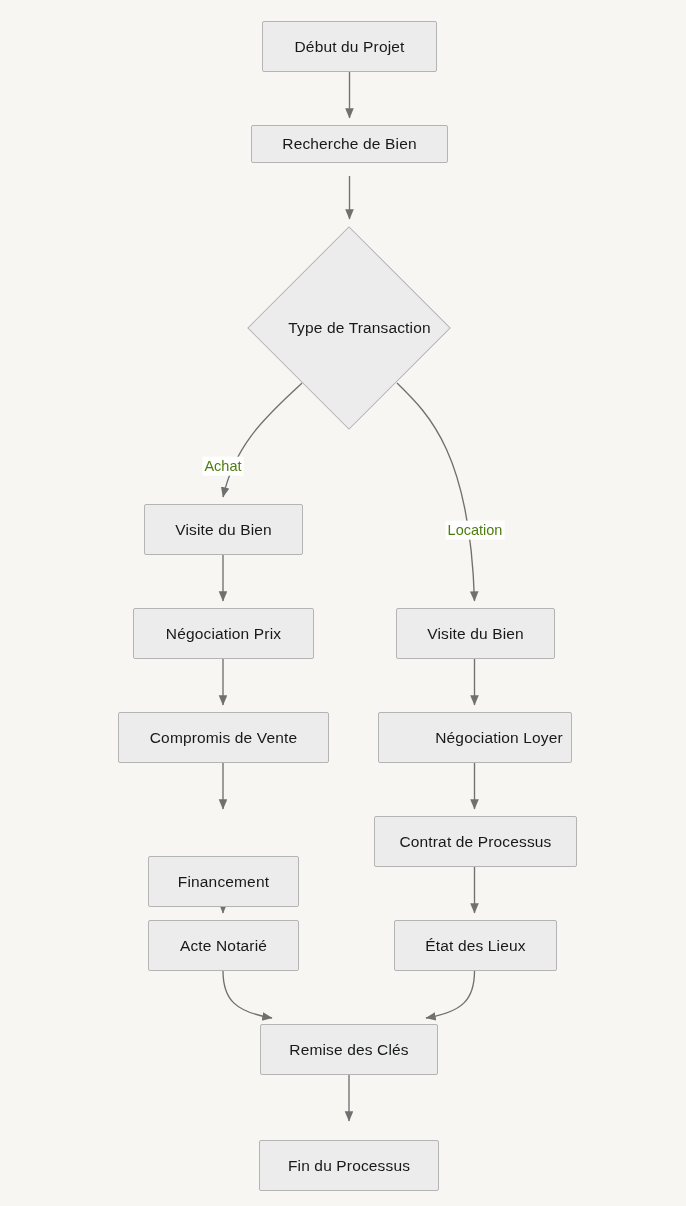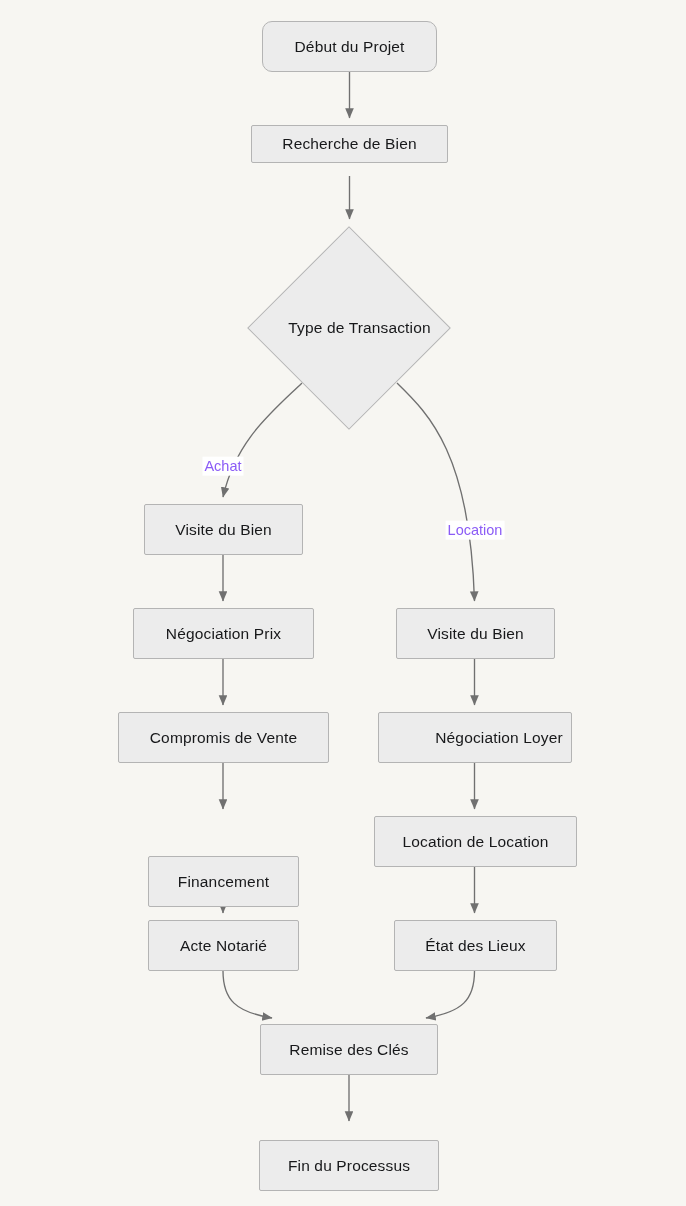--- a/index.html
+++ b/index.html
@@ -64,21 +64,21 @@
     position: relative;
     z-index: 2;
     font-size: 15.5px;
     color: #17181a;
     white-space: nowrap;
     margin-left: 21px;
   }
   .edge-label {
     position: absolute;
     background: #ffffff;
-    color: #8b5cf6;
+    color: #4d7c0f;
     font-size: 14.5px;
     line-height: 1.15;
     padding: 1px 2px;
     white-space: nowrap;
     transform: translate(-50%, -50%);
   }
 </style>
 </head>
 <body>
 
@@ -101,21 +101,21 @@
       <path d="M223,867 L223,913"></path>
       <path d="M474.5,659 L474.5,705"></path>
       <path d="M474.5,763 L474.5,809"></path>
       <path d="M474.5,867 L474.5,913"></path>
       <path d="M223,971 C223,1000 236,1012 272,1018"></path>
       <path d="M474.5,971 C474.5,1000 462,1012 426,1018"></path>
       <path d="M349,1075 L349,1121"></path>
     </g>
   </svg>
 
-  <div class="node" style="left:262px; top:21px; width:175px; height:51px;border-radius:10px;">
+  <div class="node" style="left:262px; top:21px; width:175px; height:51px;">
     <span>Début du Projet</span>
   </div>
 
   <div class="node" style="left:251px; top:125px; width:197px; height:38px;">
     <span>Recherche de Bien</span>
   </div>
 
   <div class="node decision" style="left:247px; top:226px; width:204px; height:204px;">
     <span class="diamond-shape"></span>
     <span class="diamond-label">Type de Transaction</span>
@@ -143,21 +143,21 @@
 
   <div class="node" style="left:396px; top:608px; width:159px; height:51px;">
     <span>Visite du Bien</span>
   </div>
 
   <div class="node" style="left:378px; top:712px; width:194px; height:51px;padding-left:48px;">
     <span>Négociation Loyer</span>
   </div>
 
   <div class="node" style="left:374px; top:816px; width:203px; height:51px;">
-    <span>Location de Location</span>
+    <span>Contrat de Processus</span>
   </div>
 
   <div class="node" style="left:394px; top:920px; width:163px; height:51px;">
     <span>État des Lieux</span>
   </div>
 
   <div class="node" style="left:260px; top:1024px; width:178px; height:51px;">
     <span>Remise des Clés</span>
   </div>
 

